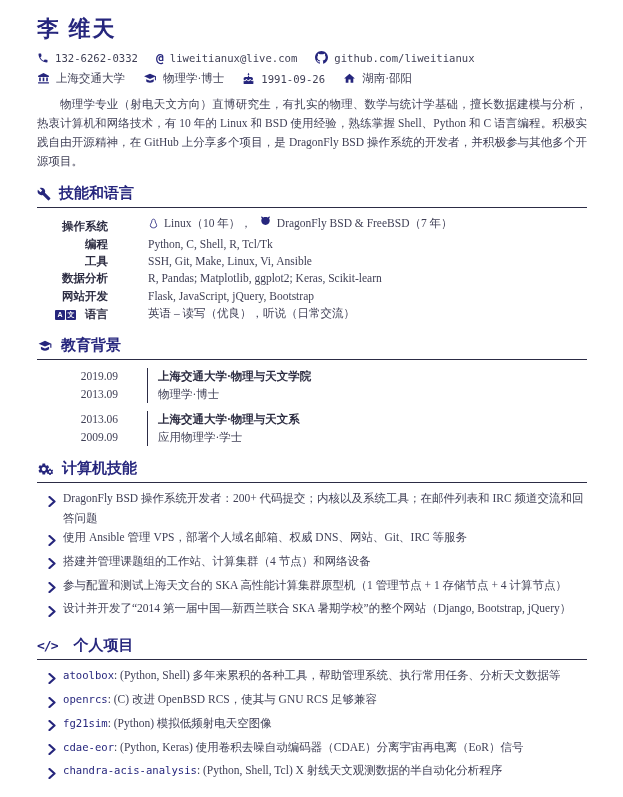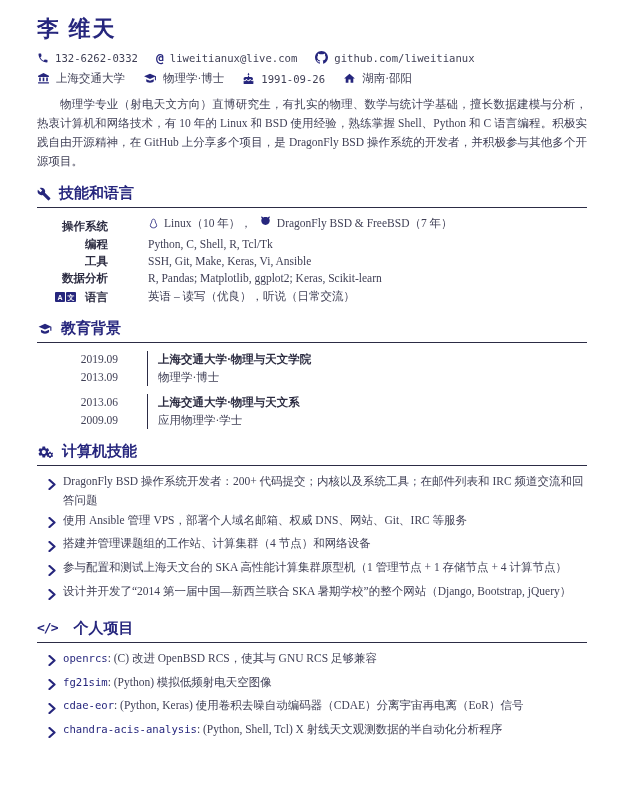--- a/index.html
+++ b/index.html
@@ -151,25 +151,29 @@
             <span>DragonFly BSD &amp; FreeBSD（7 年）</span>
           </span>
         </span>
       </div>
       <div class="skill-row">
         <span class="skill-label">编程</span>
         <span class="skill-value">Python, C, Shell, R, Tcl/Tk</span>
       </div>
       <div class="skill-row">
         <span class="skill-label">工具</span>
-        <span class="skill-value">SSH, Git, Make, Keras, Vi, Ansible</span>
+        <span class="skill-value">SSH, Git, Make, Linux, Vi, Ansible</span>
       </div>
       <div class="skill-row">
         <span class="skill-label">数据分析</span>
         <span class="skill-value">R, Pandas; Matplotlib, ggplot2; Keras, Scikit-learn</span>
+      </div>
+      <div class="skill-row">
+        <span class="skill-label">网站开发</span>
+        <span class="skill-value">Flask, JavaScript, jQuery, Bootstrap</span>
       </div>
       <div class="skill-row">
         <span class="skill-label">
           <span class="lang-icon">
               <span class="lang-box">A</span>
               <span class="lang-box">文</span>
             </span>
           <span style="margin-left:4px;">语言</span>
         </span>
         <span class="skill-value">英语 – 读写（优良），听说（日常交流）</span>
@@ -257,20 +261,26 @@
   <div class="section">
     <div class="sec-head">
       <span class="icon code-glyph">&lt;/&gt;</span>
       <span style="margin-left:8px;">个人项目</span>
     </div>
     <ul class="blist">
       <li>
           <span class="chev"><svg width="8" height="11" viewBox="0 0 8 11">
               <path d="M1.5 1l5 4.5-5 4.5" stroke="currentColor" stroke-width="2.2" fill="none" stroke-linecap="round" stroke-linejoin="round"></path>
             </svg></span>
+          <span><span class="proj-name">atoolbox</span><span>: (Python, Shell) 多年来累积的各种工具，帮助管理系统、执行常用任务、分析天文数据等</span></span>
+        </li>
+      <li>
+          <span class="chev"><svg width="8" height="11" viewBox="0 0 8 11">
+              <path d="M1.5 1l5 4.5-5 4.5" stroke="currentColor" stroke-width="2.2" fill="none" stroke-linecap="round" stroke-linejoin="round"></path>
+            </svg></span>
           <span><span class="proj-name">openrcs</span><span>: (C) 改进 OpenBSD RCS，使其与 GNU RCS 足够兼容</span></span>
         </li>
       <li>
           <span class="chev"><svg width="8" height="11" viewBox="0 0 8 11">
               <path d="M1.5 1l5 4.5-5 4.5" stroke="currentColor" stroke-width="2.2" fill="none" stroke-linecap="round" stroke-linejoin="round"></path>
             </svg></span>
           <span><span class="proj-name">fg21sim</span><span>: (Python) 模拟低频射电天空图像</span></span>
         </li>
       <li>
           <span class="chev"><svg width="8" height="11" viewBox="0 0 8 11">

